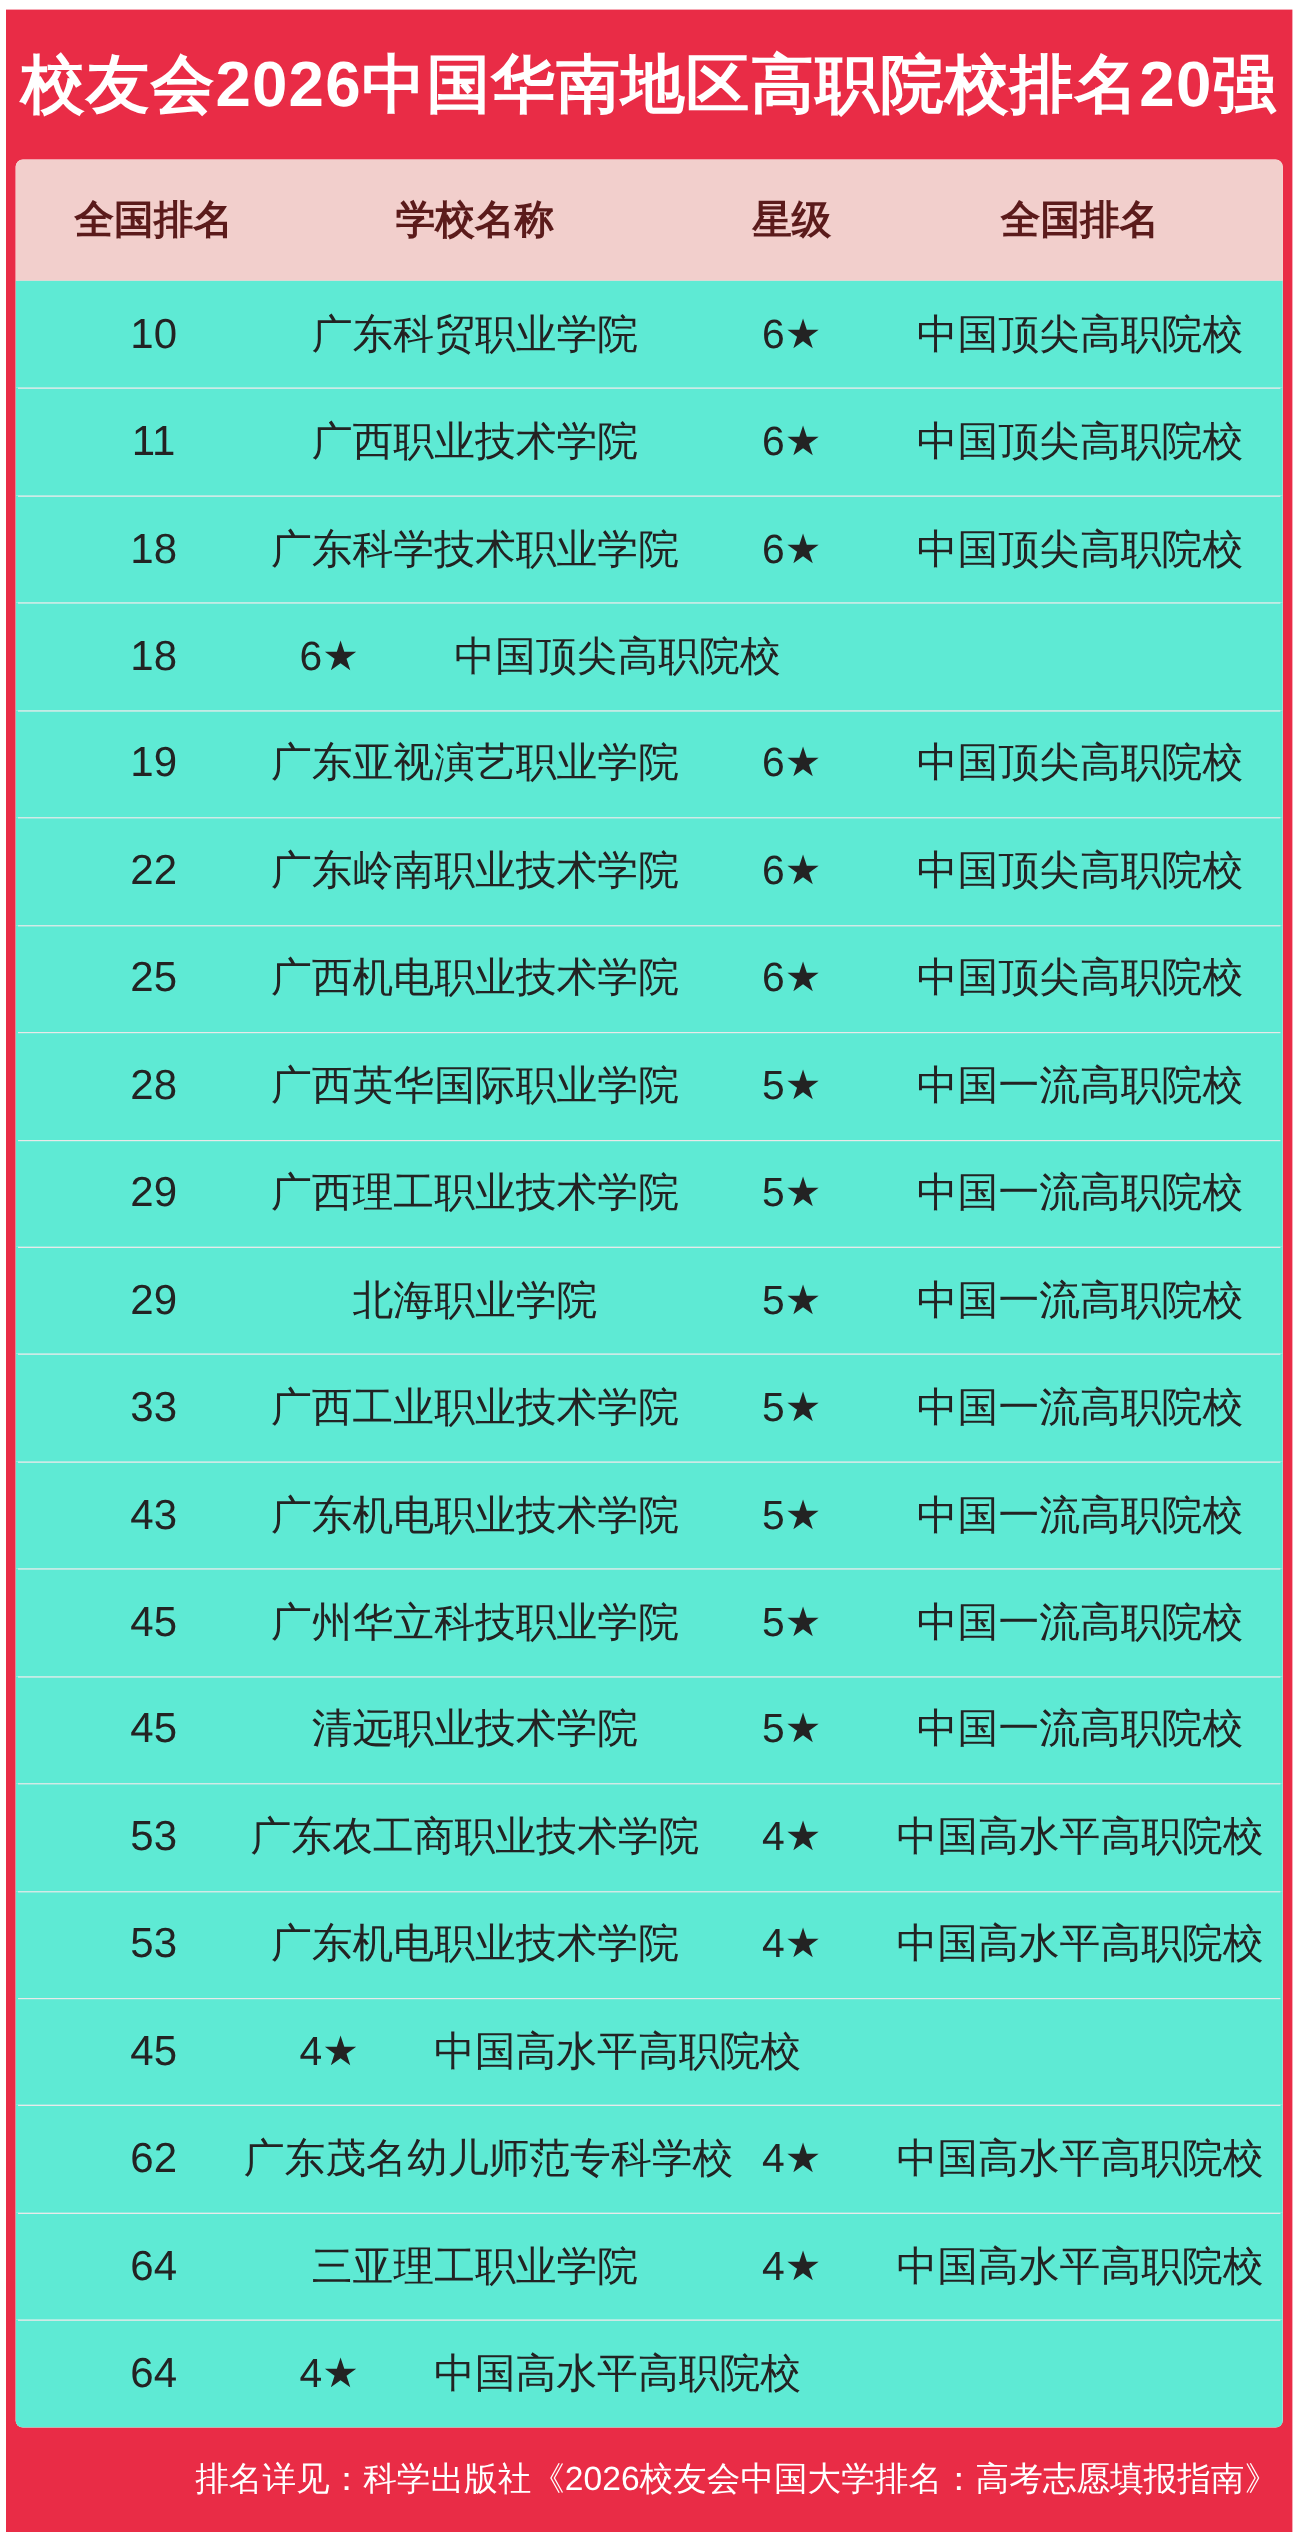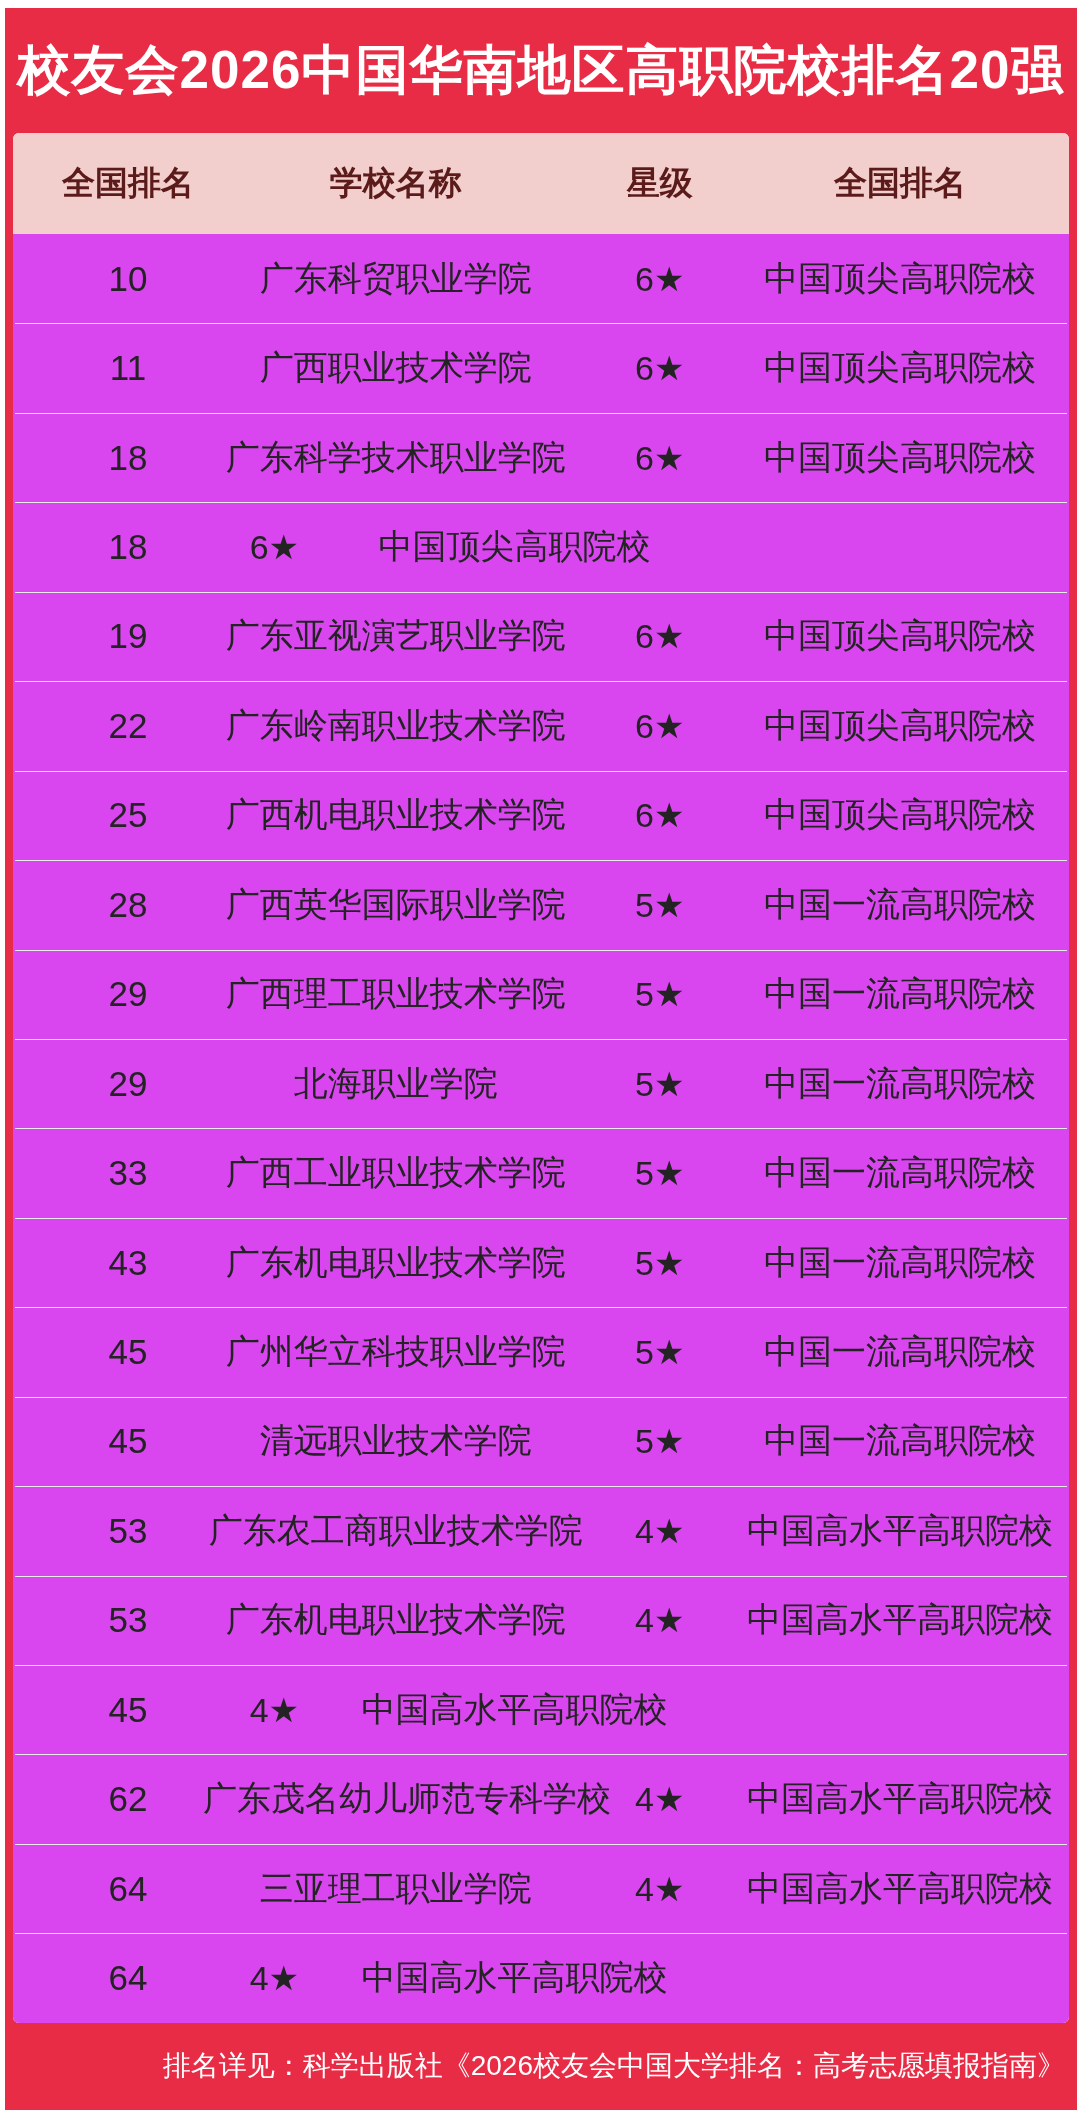--- a/index.html
+++ b/index.html
@@ -52,21 +52,21 @@
     font-size: 33px;
     color: var(--header_text, #5B1B1B);
   }
   .row {
     height: 89.45px;
     display: flex;
     align-items: center;
     font-size: 34px;
     color: var(--body_text, #232323);
     position: relative;
-    background: #d946ef;
+    background: #5eead4;
   }
   .row + .row::before {
     content: "";
     position: absolute;
     top: 0;
     left: 2px;
     right: 2px;
     height: 1px;
     background: var(--divider, #E9E9E9);
   }

